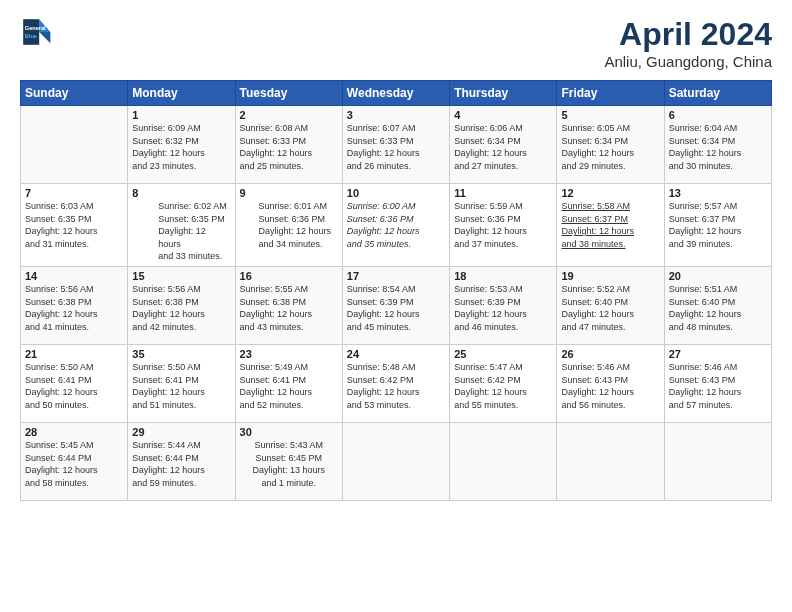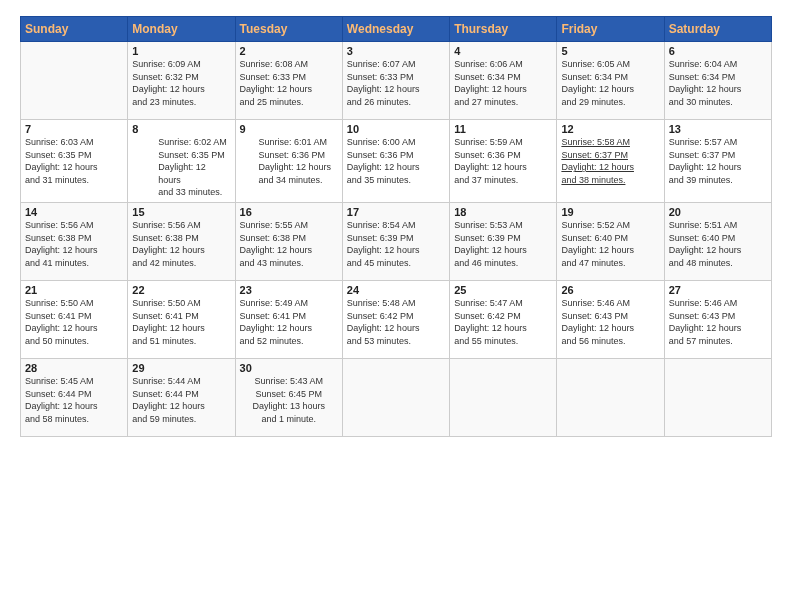--- a/index.html
+++ b/index.html
@@ -41,21 +41,21 @@
       font-size: 15px;
       color: #333;
     }
     table {
       width: 100%;
       border-collapse: collapse;
       table-layout: fixed;
     }
     thead tr th {
       background-color: #2a5db0;
-      color: #fdba74;
+      color: #ffffff;
       font-size: 12px;
       font-weight: bold;
       padding: 5px 4px;
       text-align: left;
       border: 1px solid #1a4a9a;
     }
     tbody tr td {
       border: 1px solid #ccc;
       vertical-align: top;
       padding: 3px 4px;
@@ -80,20 +80,35 @@
       line-height: 1.4;
     }
     td.empty {
       background: #f0f0f0;
     }
   </style>
 </head>
 <body>
 
 <div class="container">
+  <div class="header-row">
+    <div class="logo">
+      <svg class="logo-icon" viewBox="0 0 40 40">
+        <polygon points="24,4 38,20 24,20" fill="#2a7dc9"></polygon>
+        <polygon points="24,20 38,20 38,34" fill="#1a5a9a"></polygon>
+        <rect x="4" y="4" width="20" height="32" fill="#1a3a5c"></rect>
+        <text x="6" y="17" font-size="7" fill="white" font-weight="bold">General</text>
+        <text x="6" y="28" font-size="7" fill="#4ab0f0" font-weight="bold">Blue</text>
+      </svg>
+    </div>
+    <div class="title-block">
+      <div class="calendar-title">April 2024</div>
+      <div class="calendar-subtitle">Anliu, Guangdong, China</div>
+    </div>
+  </div>
 
   <table>
     <thead>
       <tr>
       <th>Sunday</th>
           <th>Monday</th>
           <th>Tuesday</th>
           <th>Wednesday</th>
           <th>Thursday</th>
           <th>Friday</th>
@@ -163,21 +178,21 @@
           </td>
           <td>
             <span class="day-number">9</span>
             <div class="day-info" style="white-space: pre-line; margin-left: 19px;">Sunrise: 6:01 AM
 Sunset: 6:36 PM
 Daylight: 12 hours
 and 34 minutes.</div>
           </td>
           <td>
             <span class="day-number">10</span>
-            <div class="day-info" style="white-space: pre-line;">Sunrise: 6:00 AM
+            <div class="day-info" style="white-space: pre-line; font-style: italic;">Sunrise: 6:00 AM
 Sunset: 6:36 PM
 Daylight: 12 hours
 and 35 minutes.</div>
           </td>
           <td>
             <span class="day-number">11</span>
             <div class="day-info" style="white-space: pre-line;">Sunrise: 5:59 AM
 Sunset: 6:36 PM
 Daylight: 12 hours
 and 37 minutes.</div>
@@ -250,21 +265,21 @@
         </tr>
         <tr>
           <td>
             <span class="day-number">21</span>
             <div class="day-info" style="white-space: pre-line;">Sunrise: 5:50 AM
 Sunset: 6:41 PM
 Daylight: 12 hours
 and 50 minutes.</div>
           </td>
           <td>
-            <span class="day-number">22</span>
+            <span class="day-number">35</span>
             <div class="day-info" style="white-space: pre-line;">Sunrise: 5:50 AM
 Sunset: 6:41 PM
 Daylight: 12 hours
 and 51 minutes.</div>
           </td>
           <td>
             <span class="day-number">23</span>
             <div class="day-info" style="white-space: pre-line;">Sunrise: 5:49 AM
 Sunset: 6:41 PM
 Daylight: 12 hours

